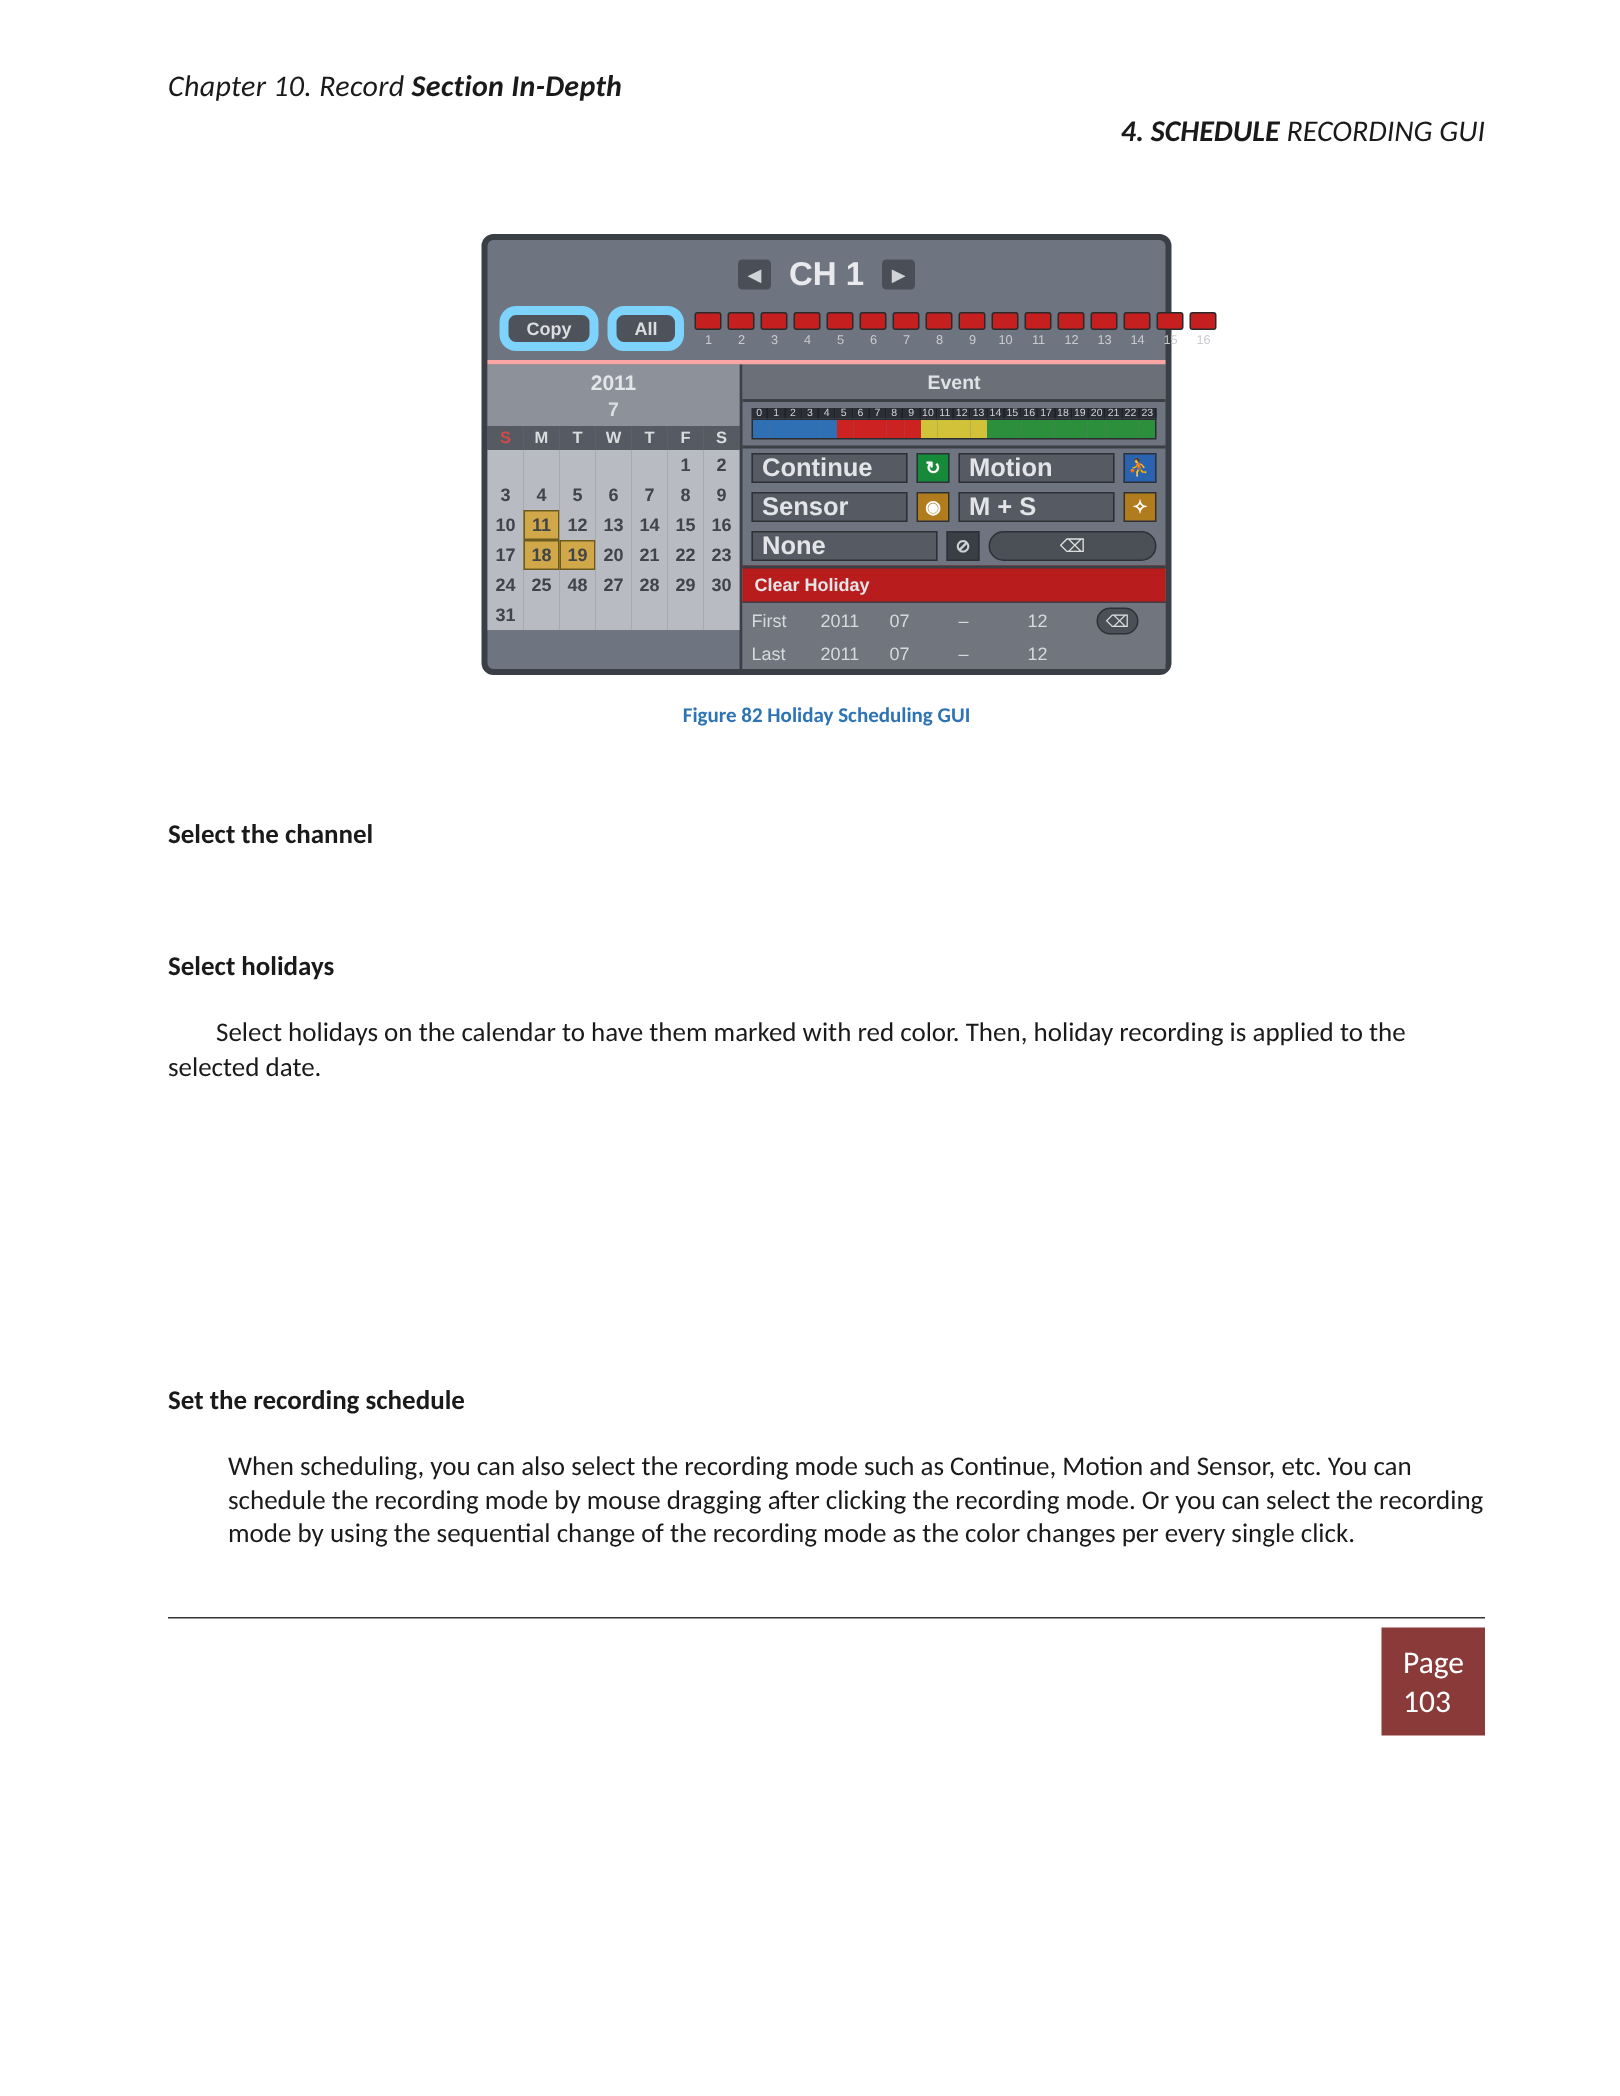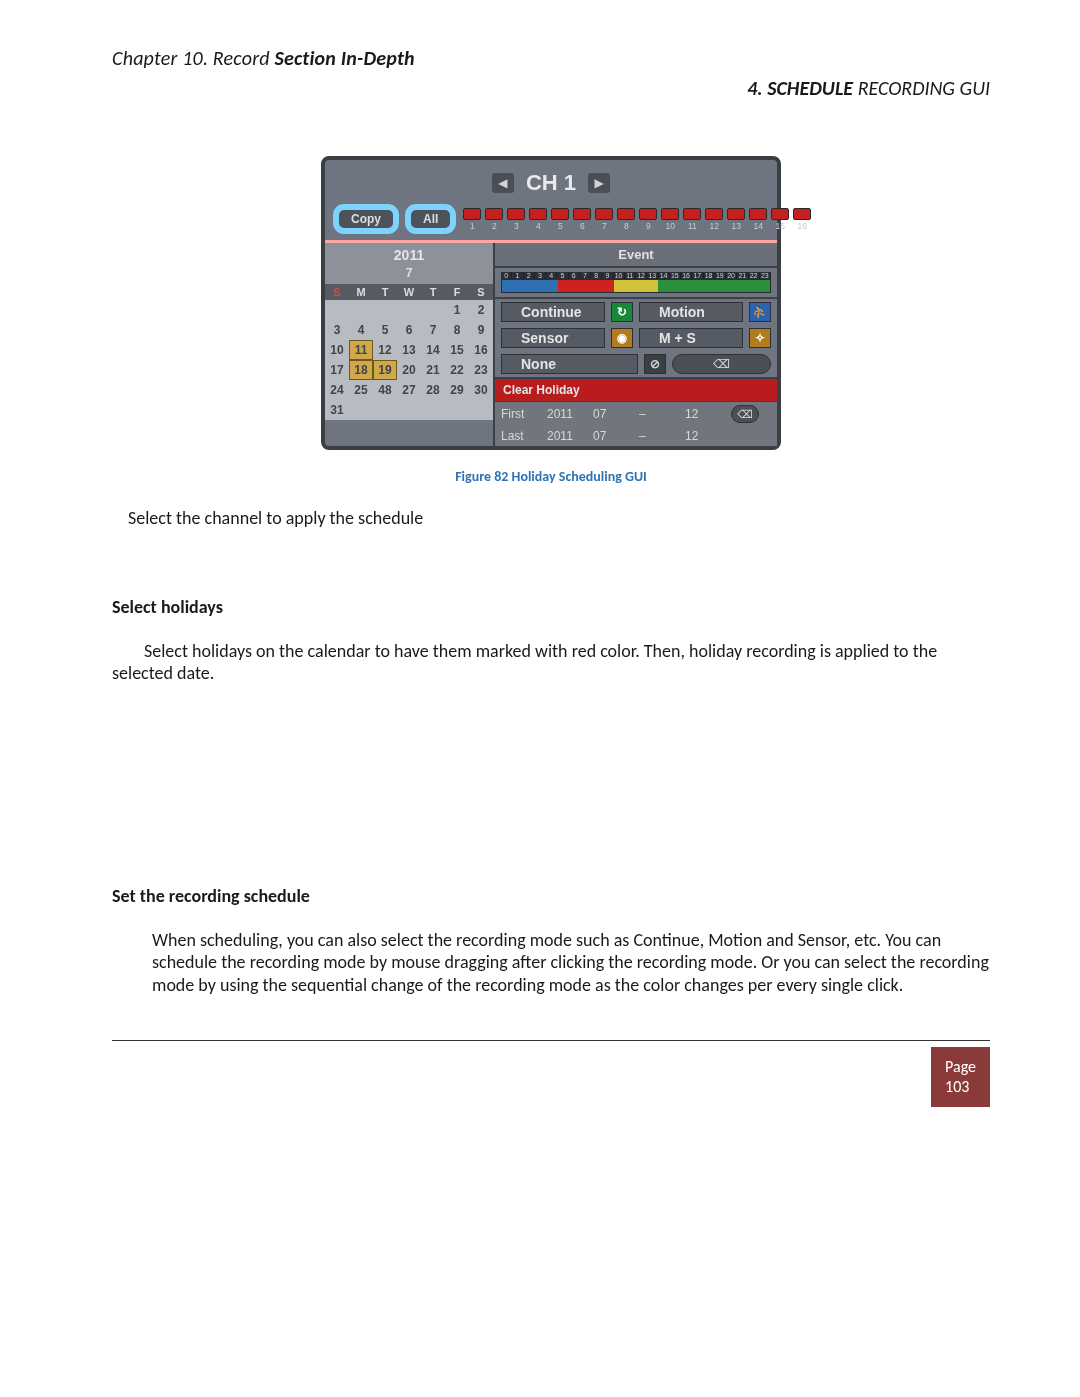--- a/index.html
+++ b/index.html
@@ -12,21 +12,21 @@
   
   .fig-cap{text-align:center;color:#2e74b5;font-weight:700;font-size:14px;margin-top:18px;}
   
   .sec-h{font-weight:700;font-size:18px;margin-top:60px;}
   .sec-p{font-size:18px;margin-top:22px;line-height:1.25;}
   .indent-s{margin-left:16px;}
   .indent-m{margin-left:30px;}
   .indent-l{margin-left:40px;}
   
   .rule{border:0;border-top:1px solid #333;margin:44px 0 0 0;}
-  .page-badge{float:right;background:#8b3a3a;color:#fff;font-size:16px;padding:10px 14px;margin-top:6px;line-height:1.25;}
+  .page-badge{float:right;background:#8b3a3a;color:#fff;font-size:21px;padding:10px 14px;margin-top:6px;line-height:1.25;}
   
   .gui{width:460px;margin:56px auto 0 auto;background:#6f7580;border:4px solid #3a3f46;border-radius:8px;box-sizing:border-box;position:relative;font-family:Arial,sans-serif;color:#d0d0d3;}
   .gui *{box-sizing:border-box;}
   
   .ch-sel{display:flex;justify-content:center;align-items:center;gap:6px;padding:10px 0 8px 0;}
   .ch-arrow{width:22px;height:20px;background:#4a4f57;border-radius:3px;display:flex;align-items:center;justify-content:center;color:#cfd2d6;font-size:12px;cursor:pointer;}
   .ch-label{font-size:22px;font-weight:700;color:#e8eaed;padding:0 6px;}
   
   .toprow{display:flex;align-items:center;gap:6px;padding:0 8px 6px 8px;}
   .pill{background:#4e535b;color:#dcdde0;border:6px solid #7dd3fc;border-radius:11px;font-size:12px;font-weight:700;padding:2px 12px;cursor:pointer;}
@@ -55,21 +55,21 @@
   .hour-nums span{flex:1;font-size:7px;color:#d0d2d5;text-align:center;background:#2b2f35;border-right:1px solid #1e2126;}
   .hour-seg{display:flex;height:14px;border:1px solid #292c31;}
   .seg{flex:1;}
   .seg.blue{background:#2f6fb3;}
   .seg.red{background:#c22;}
   .seg.yellow{background:#d2c23a;}
   .seg.green{background:#2c8f3b;}
   
   .mode-row{display:flex;align-items:center;gap:6px;padding:3px 6px;}
   .mode-btn,.mode-icon{height:20px;display:flex;align-items:center;border:1px solid #2d3137;}
-  .mode-btn{flex:1;background:#565b63;color:#e2e4e7;font-size:14px;font-weight:700;padding:0 19px;}
+  .mode-btn{flex:1;background:#565b63;color:#e2e4e7;font-size:17px;font-weight:700;padding:0 6px;}
   .mode-icon{width:22px;justify-content:center;font-size:12px;font-weight:700;color:#fff;}
   .ic-loop{background:#178a3a;}
   .ic-motion{background:#2a63b0;}
   .ic-sensor{background:#b07c1e;}
   .ic-ms{background:#b07c1e;}
   .ic-none{background:#3a3e45;color:#cfd2d5;}
   .wide-del{flex:1;background:#4b5057;border:1px solid #2d3137;display:flex;align-items:center;justify-content:center;height:20px;color:#ddd;border-radius:10px;font-size:12px;}
   
   .clr-h{background:#b91c1c;color:#e3e5e8;font-size:12px;font-weight:700;padding:4px 8px;border-top:2px solid #3b3f46;border-bottom:1px solid #3b3f46;}
   .hol-row{display:flex;align-items:center;font-size:12px;color:#d7d9dc;padding:3px 6px;gap:6px;background:#70757e;}
@@ -311,21 +311,21 @@
           <span>07</span>
           <span>–</span>
           <span>12</span>
         </div>
       </div>
     </div>
   </div>
 
   <div class="fig-cap">Figure 82 Holiday Scheduling GUI</div>
 
-  <div class="sec-p indent-s">Select the channel to apply the schedule</div>
+  <div class="sec-h">Select the channel</div>
 
   <div class="sec-h" style="margin-top:66px">Select holidays</div>
   <div class="sec-p indent-m" style="margin-left:0;text-indent:32px">Select holidays on the calendar to have them marked with red color. Then, holiday recording is applied to the selected date.</div>
 
   <div class="sec-h" style="margin-top:200px">Set the recording schedule</div>
   <div class="sec-p indent-l">When scheduling, you can also select the recording mode such as Continue, Motion and Sensor, etc. You can schedule the recording mode by mouse dragging after clicking the recording mode. Or you can select the recording mode by using the sequential change of the recording mode as the color changes per every single click.</div>
 
   <hr class="rule">
   <div class="page-badge">
     <span>Page</span><br>

